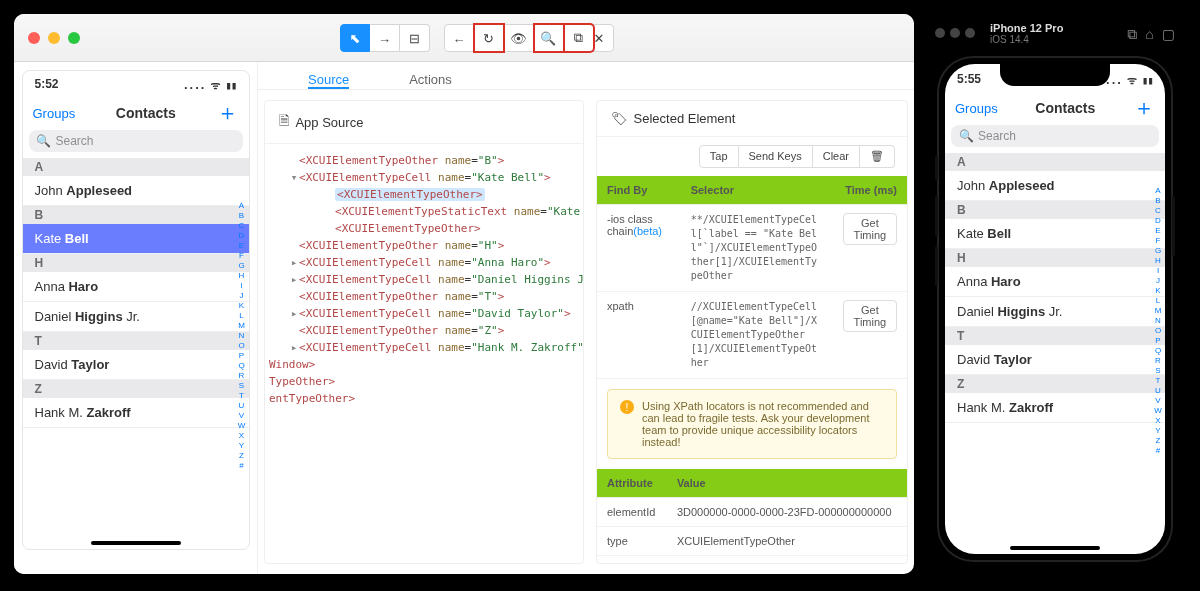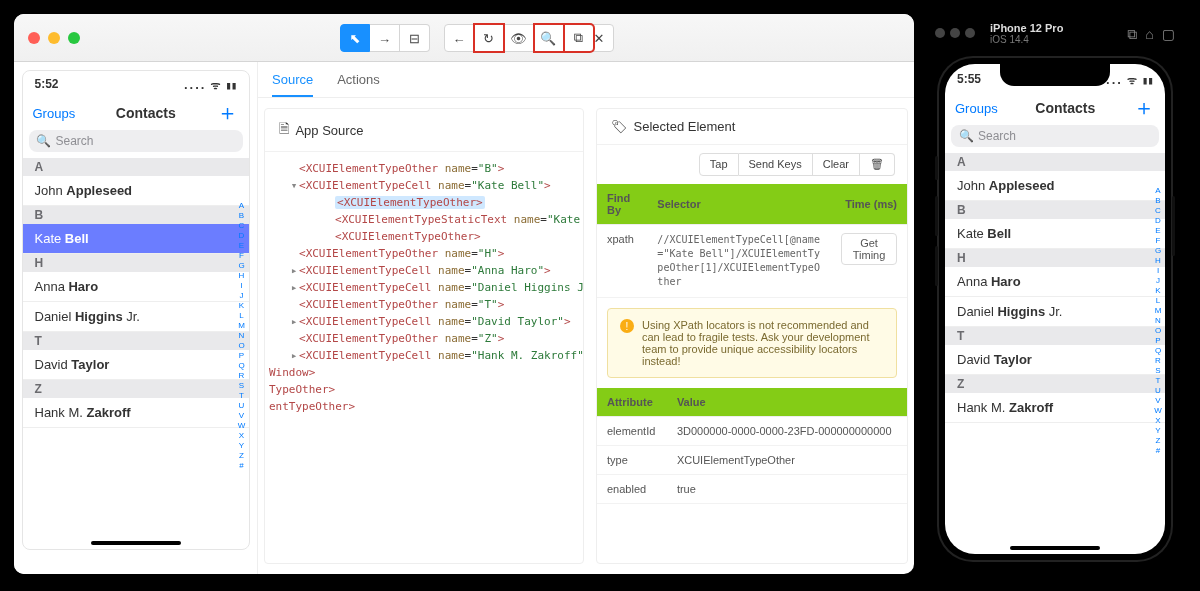--- a/index.html
+++ b/index.html
@@ -34,21 +34,21 @@
 .search-field { background:#eeeef0; border-radius:8px; padding:4px 8px; color:#8e8e93; font-size:12px; display:flex; align-items:center; gap:4px; }
 .list-section { background:#e9e9eb; color:#6b6b6f; font-size:12px; font-weight:600; padding:2px 12px; }
 .list-row { padding:7px 12px; font-size:13px; border-bottom:1px solid #eee; }
 .list-row.selected { background:#6b7dff; color:#fff; }
 .strong { font-weight:600; }
 .index-strip { position:absolute; right:2px; top:130px; font-size:8px; color:#007aff; line-height:10px; text-align:center; width:10px; }
 .home-indicator { position:absolute; bottom:4px; left:50%; transform:translateX(-50%); width:90px; height:4px; background:#000; border-radius:3px; }
 
 
 .tabs-row { display:flex; gap:24px; padding: 10px 14px 0; border-bottom:1px solid #eee; font-size:13px; }
-.tab-item { padding-bottom:8px; color:#666; cursor:pointer; }
+.tab-item { color:#666; cursor:pointer;margin-left:36px; }
 .tab-item.active { color:#1890ff; border-bottom:2px solid #1890ff; }
 
 .panels { flex:1; display:flex; overflow:hidden; }
 .pnl { border:1px solid #eee; border-radius:4px; margin:10px 6px; display:flex; flex-direction:column; overflow:hidden; }
 .pnl-hd { padding:10px 14px; border-bottom:1px solid #f1f1f1; font-size:13px; font-weight:500; display:flex; align-items:center; gap:6px; }
 .pnl-source { width: 320px; }
 .pnl-selected { flex:1; }
 .tree { padding:8px 4px; font-family: Menlo, monospace; font-size:11px; overflow:auto; flex:1; }
 .tree-row { white-space: nowrap; padding:2px 0; }
 .tag-open { color:#b34747; } .attr-n { color:#8a6b33; } .attr-v { color:#2d7a3a; } .ang { color:#b34747; }
@@ -225,20 +225,27 @@
             <table class="sel-tbl">
               <thead>
                   <tr>
                 <th>Find By</th>
                 <th>Selector</th>
                 <th style="text-align:right">Time (ms)</th>
               </tr>
                 </thead>
               <tbody id="sel-rows">
                   <tr>
+                    <td>-ios class chain<span class="beta">(beta)</span></td>
+                    <td>
+                      <div class="selector-txt">**/XCUIElementTypeCell[`label == "Kate Bell"`]/XCUIElementTypeOther[1]/XCUIElementTypeOther</div>
+                    </td>
+                    <td style="text-align:right"><button class="timing-btn">Get Timing</button></td>
+                  </tr>
+                  <tr>
                     <td>xpath</td>
                     <td>
                       <div class="selector-txt">//XCUIElementTypeCell[@name="Kate Bell"]/XCUIElementTypeOther[1]/XCUIElementTypeOther</div>
                     </td>
                     <td style="text-align:right"><button class="timing-btn">Get Timing</button></td>
                   </tr>
                 </tbody>
             </table>
             <div class="warn-box">
               <div class="warn-ic">!</div>

